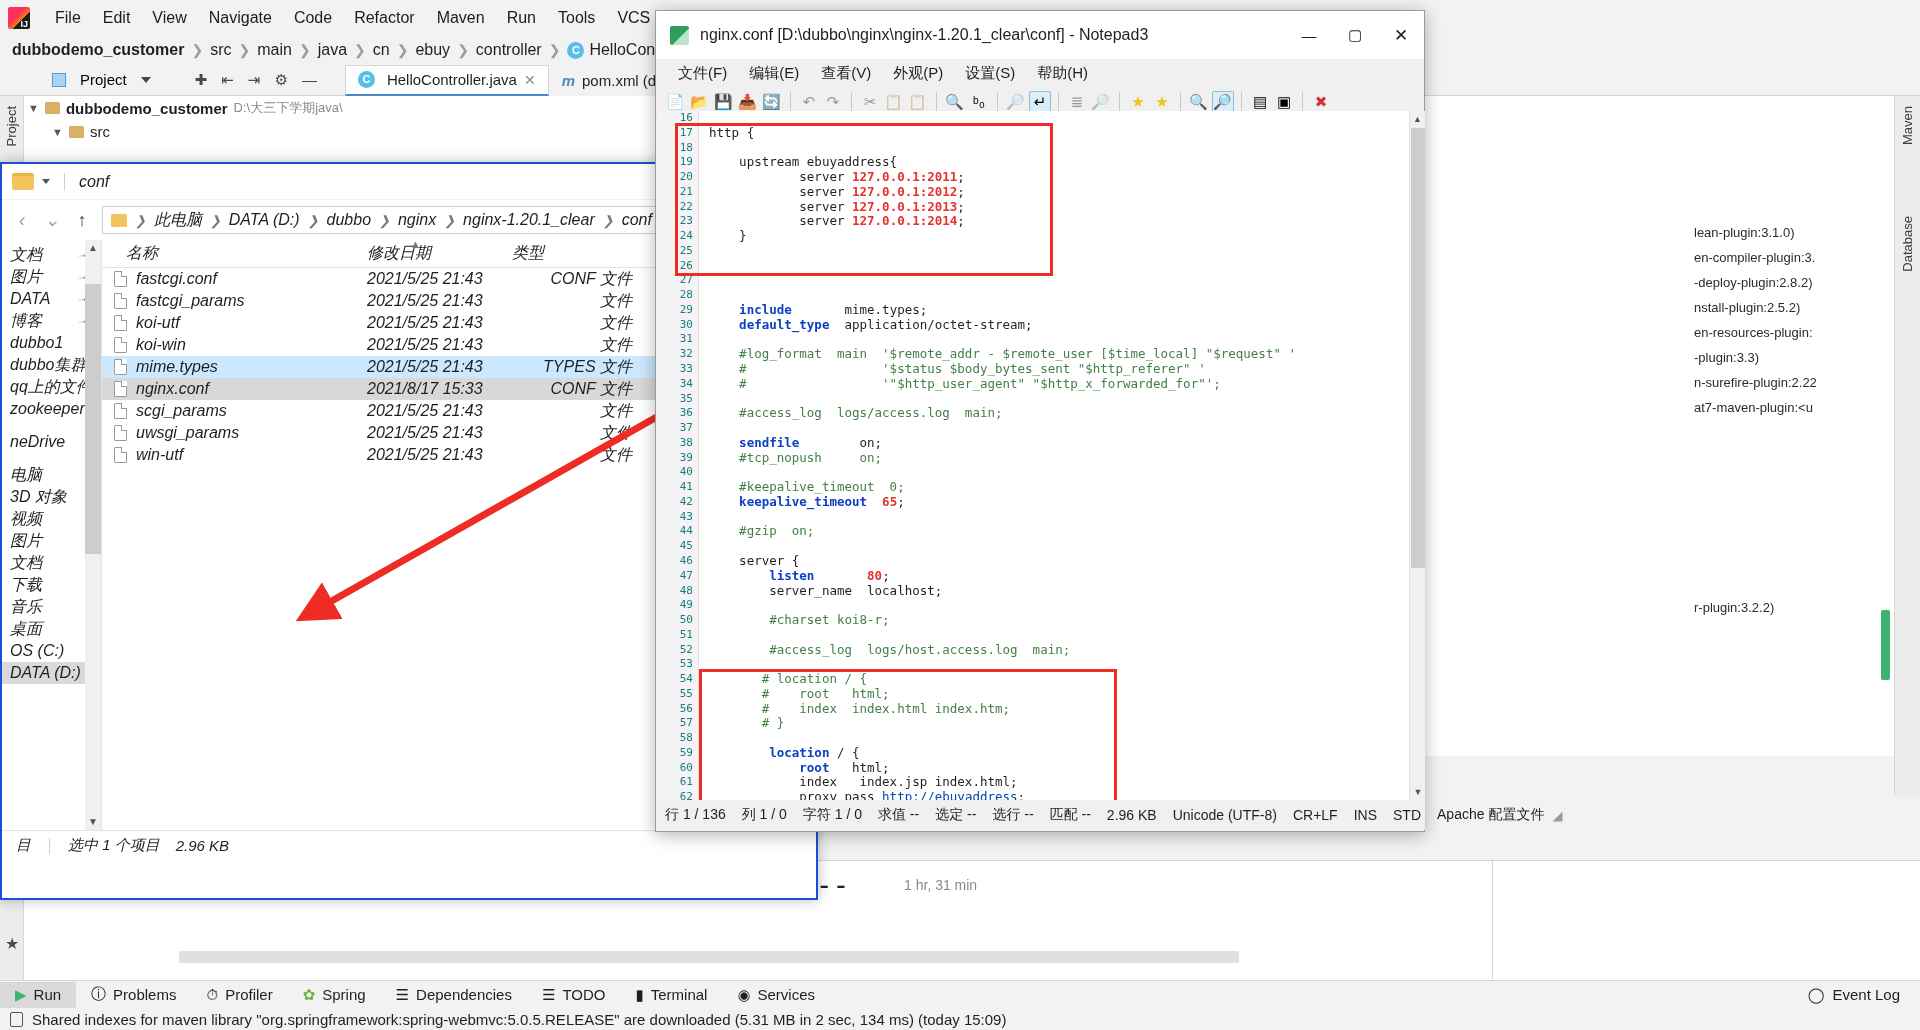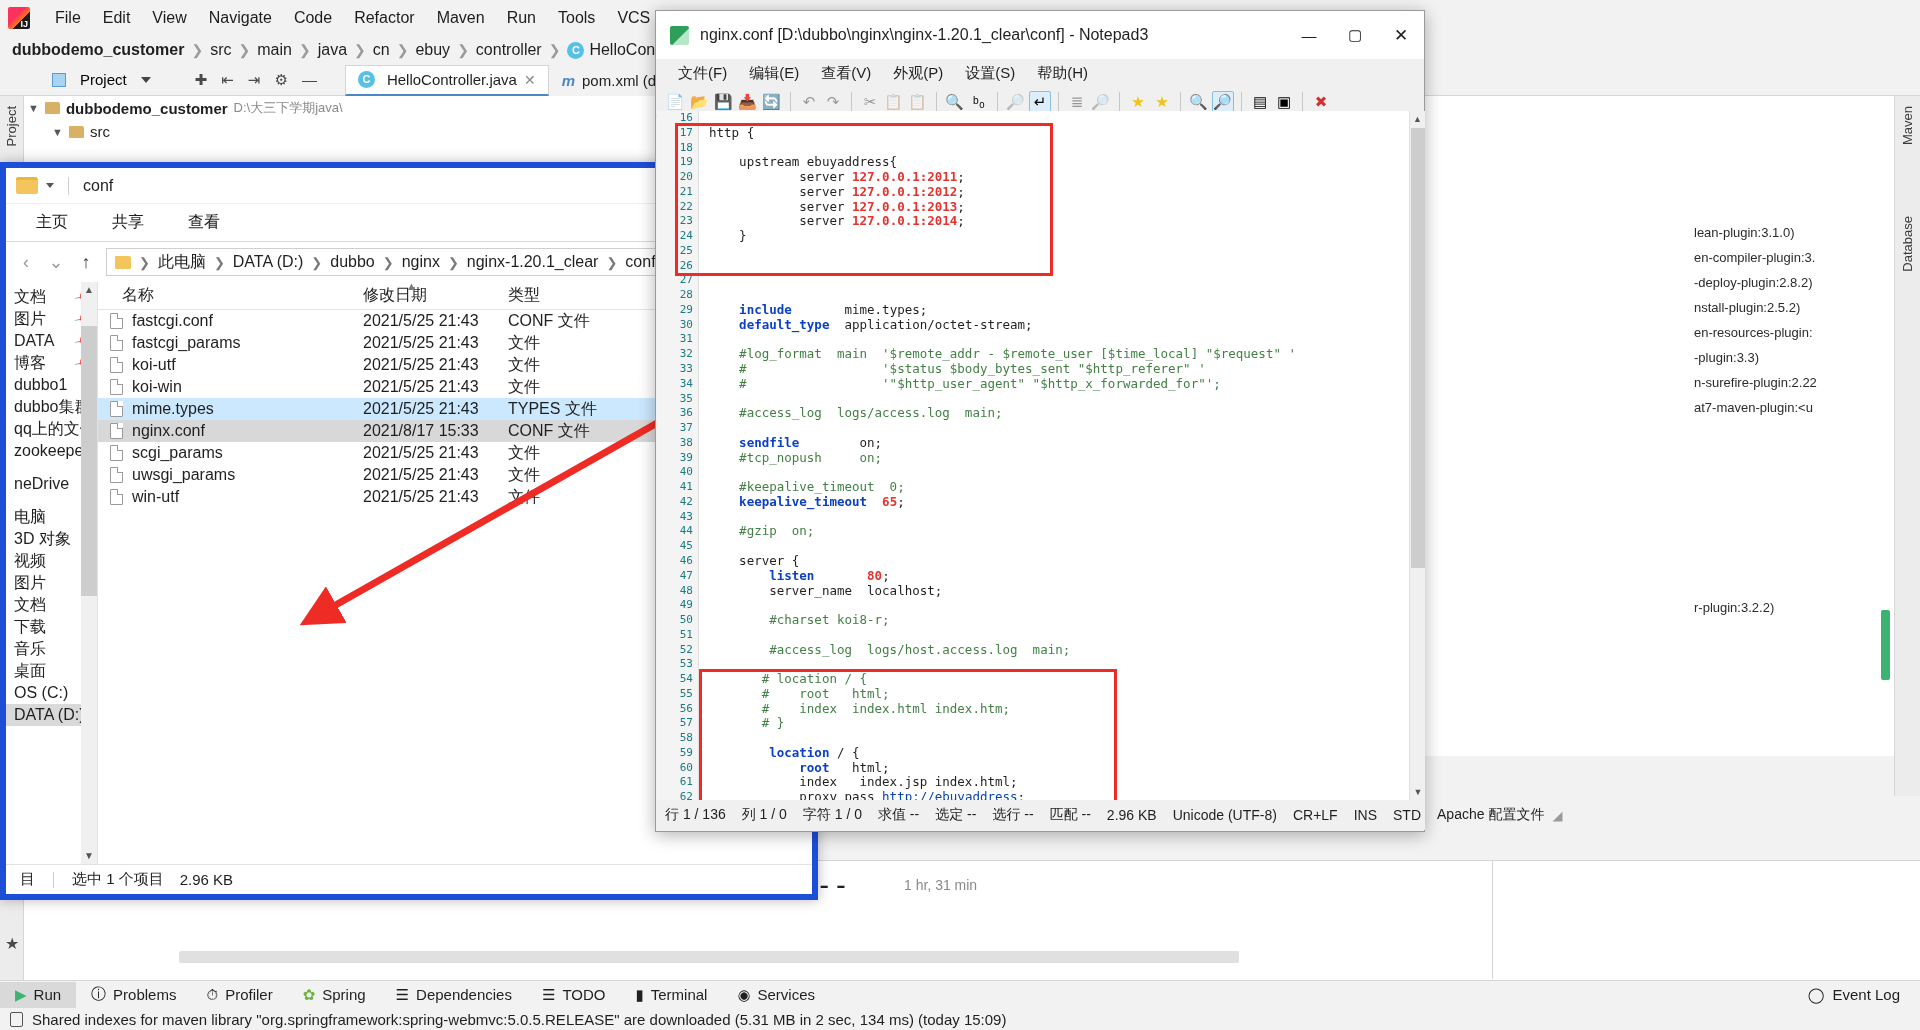--- a/index.html
+++ b/index.html
@@ -150,22 +150,23 @@
   .sb-ic { width:13px;height:15px;border:1.5px solid #555;border-radius:2px; }
 
   .favori-col {
     position:absolute; left:24px; top:860px; width:46px; height:120px;
     background:#f2f2f2; border-right:1px solid #d6d6d6;
   }
 
   
   .explorer {
     position:absolute; left:0px; top:162px; width:818px; height:738px;
-    background:#ffffff; border:6px solid #1d4ed8;
+    background:#ffffff; border:2px solid #1d4ed8;
     box-shadow:0 0 12px rgba(0,0,0,.28);
+    font-style:italic;
   }
   .exp-titlebar {
     height:36px; background:#ffffff; display:flex; align-items:center; padding-left:10px; gap:8px;
     border-bottom:1px solid #efefef;
   }
   .exp-folder-ic { width:22px;height:17px;background:#f4c55d;border-radius:2px 3px 2px 2px;
                    border-top:3px solid #e8b740; }
   .qa-caret { width:0;height:0;border-left:4px solid transparent;border-right:4px solid transparent;border-top:5px solid #555; }
   .exp-vsep { width:1px; height:18px; background:#cfcfcf; margin:0 6px; }
   .exp-title { font-size:16px; color:#1f1f1f; }
@@ -183,21 +184,21 @@
   .nav-btn.on { color:#3b3b3b; }
   .addr-box {
     flex:1; height:28px; border:1px solid #cfcfcf; background:#fff;
     display:flex; align-items:center; padding:0 8px; gap:5px; font-size:16px; color:#1f1f1f;
   }
   .addr-folder { width:16px;height:13px;background:#f4c55d;border-radius:1px 2px 1px 1px; }
   .addr-sep { color:#7a7a7a; font-size:13px; margin:0 3px; }
 
   .exp-body { display:flex; height:calc(100% - 36px - 38px - 40px - 30px); }
   .exp-nav {
-    width:92px; border-right:1px solid #e2e2e2; font-size:16px; color:#1f1f1f;
+    width:100px; border-right:1px solid #e2e2e2; font-size:16px; color:#1f1f1f;
     padding-top:4px; position:relative; overflow:hidden;
   }
   .navitem { display:flex; align-items:center; justify-content:space-between;
              height:22px; padding:0 6px 0 8px; white-space:nowrap; }
   .navitem.sel { background:#d9d9d9; }
   .pin { color:#8a8a8a; font-size:12px; transform:rotate(35deg); }
   .nav-gap { height:11px; }
 
   .exp-navscroll {
     position:absolute; right:0; top:0; width:16px; height:100%; background:#f0f0f0;
@@ -214,21 +215,21 @@
   .hc-date { width:145px; }
   .hc-type { width:120px; }
   .head-sortmark { position:absolute; left:308px; top:-2px; font-size:11px; color:#7a7a7a;}
   .exp-row {
     display:flex; height:22px; align-items:center; font-size:16px; color:#1f1f1f;
   }
   .exp-row.sel-blue { background:#cce8ff; }
   .exp-row.sel-gray { background:#d8d8d8; }
   .rc-name { width:265px; padding-left:12px; display:flex; align-items:center; gap:9px;}
   .rc-date { width:145px; }
-  .rc-type { width:120px; }
+  .rc-type { width:120px;text-align:right; }
   .file-ic {
     width:13px; height:16px; border:1px solid #9a9a9a; background:#fff; border-radius:1px;
     position:relative;
   }
   .file-ic::after{
     content:""; position:absolute; right:-1px; top:-1px; width:5px; height:5px;
     background:#fff; border-left:1px solid #9a9a9a; border-bottom:1px solid #9a9a9a;
   }
   .exp-statusbar {
     height:30px; border-top:1px solid #e2e2e2; display:flex; align-items:center;
@@ -495,25 +496,20 @@
 
   <div class="explorer">
 
     <div class="exp-titlebar">
       <span class="exp-folder-ic"></span>
       <span class="qa-caret"></span>
       <span class="exp-vsep"></span>
       <span class="exp-title">conf</span>
     </div>
 
-    <div class="exp-ribbon">
-      <div class="ribbon-tab">主页</div>
-      <div class="ribbon-tab">共享</div>
-      <div class="ribbon-tab">查看</div>
-    </div>
 
     <div class="exp-addressrow">
       <span class="nav-btn">‹</span>
       <span class="nav-btn">⌄</span>
       <span class="nav-btn on">↑</span>
       <div class="addr-box">
         <span class="addr-folder"></span>
         <span class="addr-sep">❯</span>
         <span>此电脑</span>
         <span class="addr-sep">❯</span>

